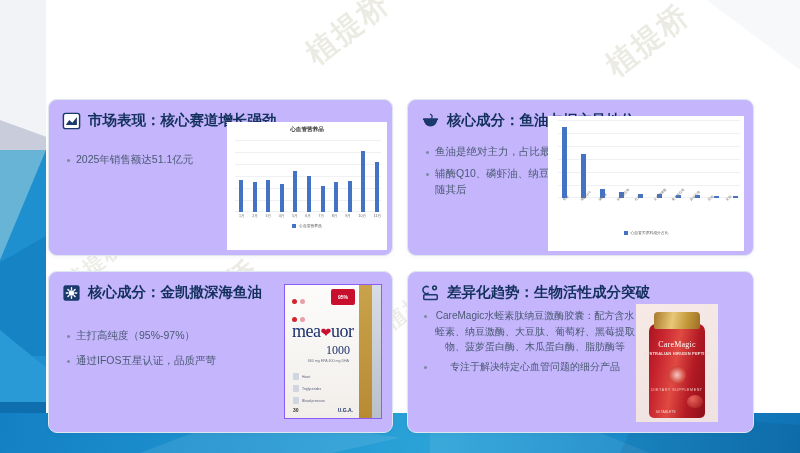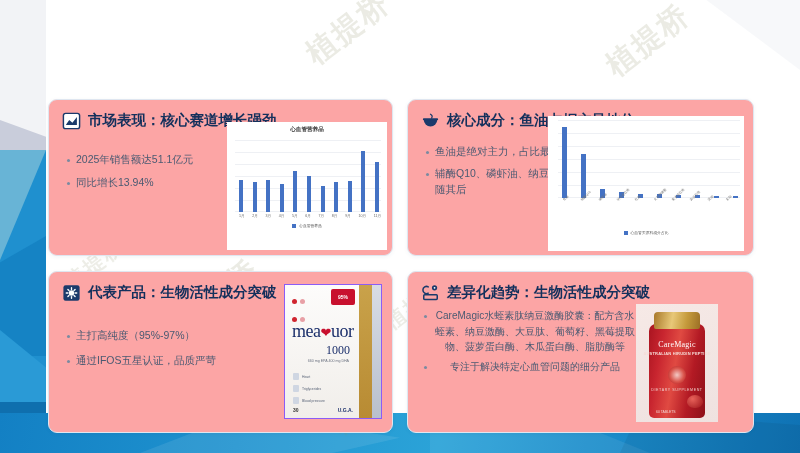--- a/index.html
+++ b/index.html
@@ -43,21 +43,21 @@
   .wm{position:absolute;color:#8b8f63;opacity:.17;font-size:30px;font-weight:700;
       letter-spacing:2px;transform:rotate(-38deg);white-space:nowrap;
       font-family:"DejaVu Sans",sans-serif;pointer-events:none;}
   .wm-sm{font-size:21px;opacity:.15;}
 
   
   .page-title{position:absolute;left:47px;top:40px;font-size:27px;font-weight:700;
       color:#14305c;letter-spacing:1px;}
 
   
-  .card{position:absolute;background:#fca5a5;border:1px solid #dfe6f0;border-radius:9px;
+  .card{position:absolute;background:#c4b5fd;border:1px solid #dfe6f0;border-radius:9px;
         box-shadow:0 1px 4px rgba(30,60,110,.06);overflow:hidden;}
   .c1{left:48px;top:99px;width:343px;height:155px;}
   .c2{left:407px;top:99px;width:345px;height:155px;}
   .c3{left:48px;top:271px;width:343px;height:160px;}
   .c4{left:407px;top:271px;width:345px;height:160px;}
 
   .card-head{display:flex;align-items:center;gap:7px;padding:11px 0 0 13px;}
   .hicon{width:19px;height:18px;flex:0 0 auto;}
   .card-title{font-size:14.5px;font-weight:700;color:#14305c;white-space:nowrap;}
 
@@ -180,21 +180,20 @@
   <div class="card c1">
     <div class="card-head">
       <svg class="hicon" viewBox="0 0 20 20">
         <rect x="1" y="1.5" width="18" height="17" rx="2.5" fill="#fff" stroke="#1b3a6b" stroke-width="1.6"></rect>
         <path d="M4 14 L7.5 9 L11 12 L16 5.5 L16 14.5 L4 14.5 Z" fill="#1b3a6b"></path>
       </svg>
       <div class="card-title">市场表现：核心赛道增长强劲</div>
     </div>
     <ul class="bullets">
       <li>2025年销售额达51.1亿元</li>
-      <li>同比增长13.94%</li>
     </ul>
 
     <div class="chart ch1">
       <div class="ch-title">心血管营养品</div>
       <div class="plot">
         <div class="grid-l" style="top:0"></div>
           <div class="grid-l" style="top:12px"></div>
         <div class="grid-l" style="top:24px"></div>
           <div class="grid-l" style="top:36px"></div>
         <div class="grid-l" style="top:48px"></div>
@@ -298,21 +297,21 @@
           <path d="M10 4.2 V6"></path>
             <path d="M10 14 V15.8"></path>
             <path d="M4.2 10 H6"></path>
             <path d="M14 10 H15.8"></path>
           <path d="M6 6 L7.2 7.2"></path>
             <path d="M12.8 12.8 L14 14"></path>
           <path d="M14 6 L12.8 7.2"></path>
             <path d="M7.2 12.8 L6 14"></path>
         </g>
       </svg>
-      <div class="card-title">代表产品：生物活性成分突破</div>
+      <div class="card-title">核心成分：金凯撒深海鱼油</div>
     </div>
     <ul class="bullets">
       <li>主打高纯度（95%-97%）</li>
       <li>通过IFOS五星认证，品质严苛</li>
     </ul>
 
     <div class="prodbox">
       <div class="pb-main">
         <div class="pb-badge">95%</div>
         <div class="pb-dots">

